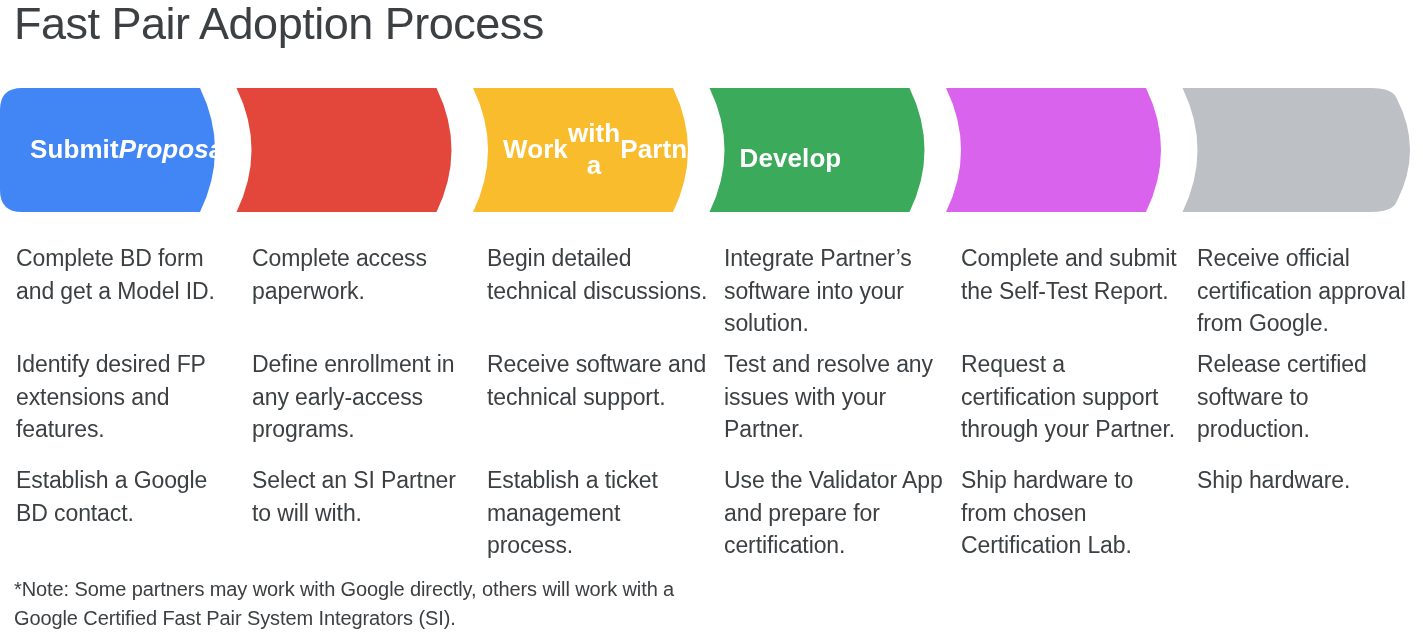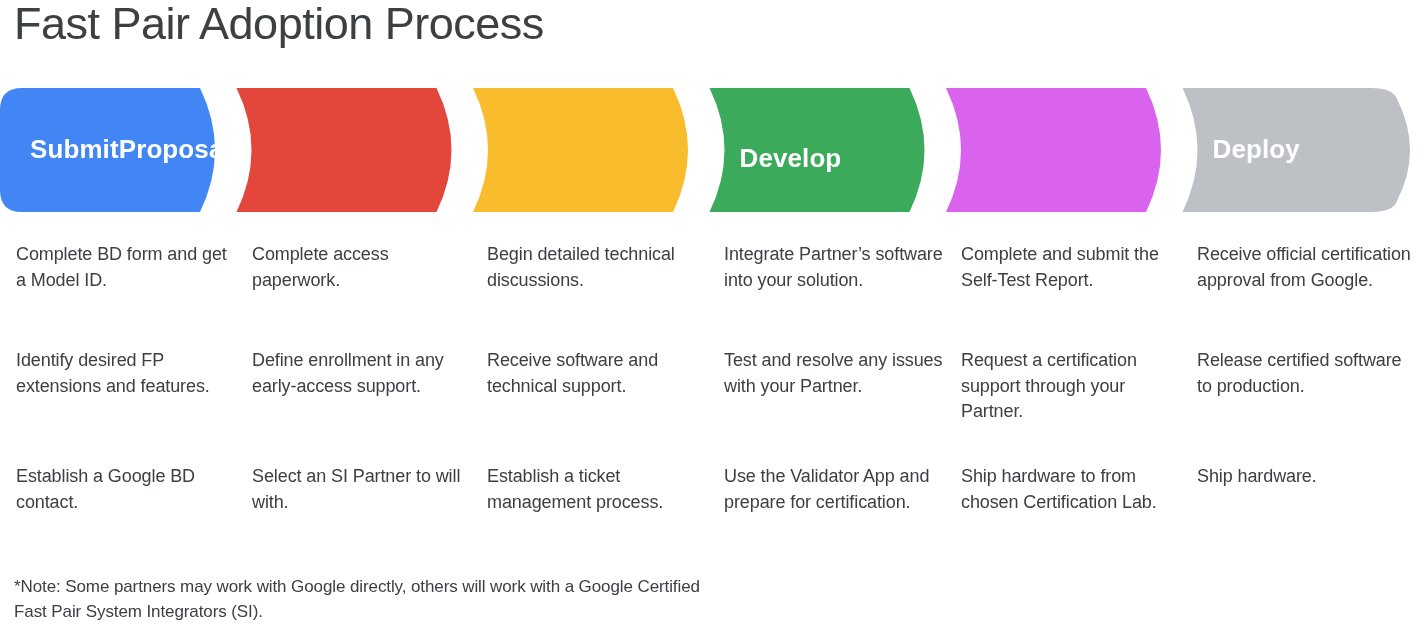--- a/index.html
+++ b/index.html
@@ -67,36 +67,36 @@
     width: 1423px;
     height: 300px;
   }
   .bullet-col {
     position: absolute;
     top: 0;
     width: 222px;
   }
   .bullet-cell {
     position: absolute;
-    font-size: 18px;
+    font-size: 23px;
     line-height: 1.42;
     color: #3c4043;
     letter-spacing: -0.1px;
   }
   .bullet-cell.row0 { top: 6px; }
   .bullet-cell.row1 { top: 112px; }
   .bullet-cell.row2 { top: 228px; }
 
   
   #footnote {
     position: absolute;
     left: 14px;
     top: 575px;
     width: 720px;
-    font-size: 17px;
+    font-size: 20px;
     line-height: 1.45;
     color: #3c4043;
     letter-spacing: -0.1px;
   }
 </style>
 </head>
 <body>
 
 <div id="page-title">Fast Pair Adoption Process</div>
 
@@ -105,39 +105,41 @@
       <path d="M 22 0 L 200 0 Q 230 62 200 124 L 22 124 Q 0 124 0 102 L 0 22 Q 0 0 22 0 Z" fill="#4285F4"></path>
       <path d="M 236.5 0 L 436.5 0 Q 466.5 62 436.5 124 L 236.5 124 Q 266.5 62 236.5 0 Z" fill="#E3473C"></path>
       <path d="M 473 0 L 673 0 Q 703 62 673 124 L 473 124 Q 503 62 473 0 Z" fill="#F9BC2D"></path>
       <path d="M 709.5 0 L 909.5 0 Q 939.5 62 909.5 124 L 709.5 124 Q 739.5 62 709.5 0 Z" fill="#3BAA5B"></path>
       <path d="M 946 0 L 1146 0 Q 1176 62 1146 124 L 946 124 Q 976 62 946 0 Z" fill="#DA63EE"></path>
       <path d="M 1182.5 0 L 1371 0 Q 1393 0 1397 11 Q 1423 62 1397 113 Q 1393 124 1371 124 L 1182.5 124 Q 1212.5 62 1182.5 0 Z" fill="#BDC1C6"></path>
     </svg>
 
 <div class="stage-label" style="left: 30px; width: 188px;">
       <span style="display: block;">Submit</span>
-      <span style="display: block;">Proposal</span>
+      <span style="display: block; font-style: italic;">Proposal</span>
+    </div>
+    <div class="stage-label" style="left: 503px; width: 188px;">
+      <span style="display: block;">Work</span>
+      <span style="display: block;">with a</span>
+      <span style="display: block;">Partner*</span>
     </div>
     <div class="stage-label" style="left: 739.5px; width: 188px; margin-top: 9px;">
       <span style="display: block;">Develop</span>
-    </div>
-    <div class="stage-label" style="left: 1212.5px; width: 198.5px;">
-      <span style="display: block;">Deploy</span>
     </div>
   </div>
 
 <div id="bullet-grid">
     <div class="bullet-col" style="left: 16px;">
       <div class="bullet-cell row0">Complete BD form and get a Model ID.</div>
       <div class="bullet-cell row1">Identify desired FP extensions and features.</div>
       <div class="bullet-cell row2">Establish a Google BD contact.</div>
     </div>
     <div class="bullet-col" style="left: 252px;">
       <div class="bullet-cell row0">Complete access paperwork.</div>
-      <div class="bullet-cell row1">Define enrollment in any early-access support.</div>
+      <div class="bullet-cell row1">Define enrollment in any early-access programs.</div>
       <div class="bullet-cell row2">Select an SI Partner to will with.</div>
     </div>
     <div class="bullet-col" style="left: 487px;">
       <div class="bullet-cell row0">Begin detailed technical discussions.</div>
       <div class="bullet-cell row1">Receive software and technical support.</div>
       <div class="bullet-cell row2">Establish a ticket management process.</div>
     </div>
     <div class="bullet-col" style="left: 724px;">
       <div class="bullet-cell row0">Integrate Partner’s software into your solution.</div>
       <div class="bullet-cell row1">Test and resolve any issues with your Partner.</div>

